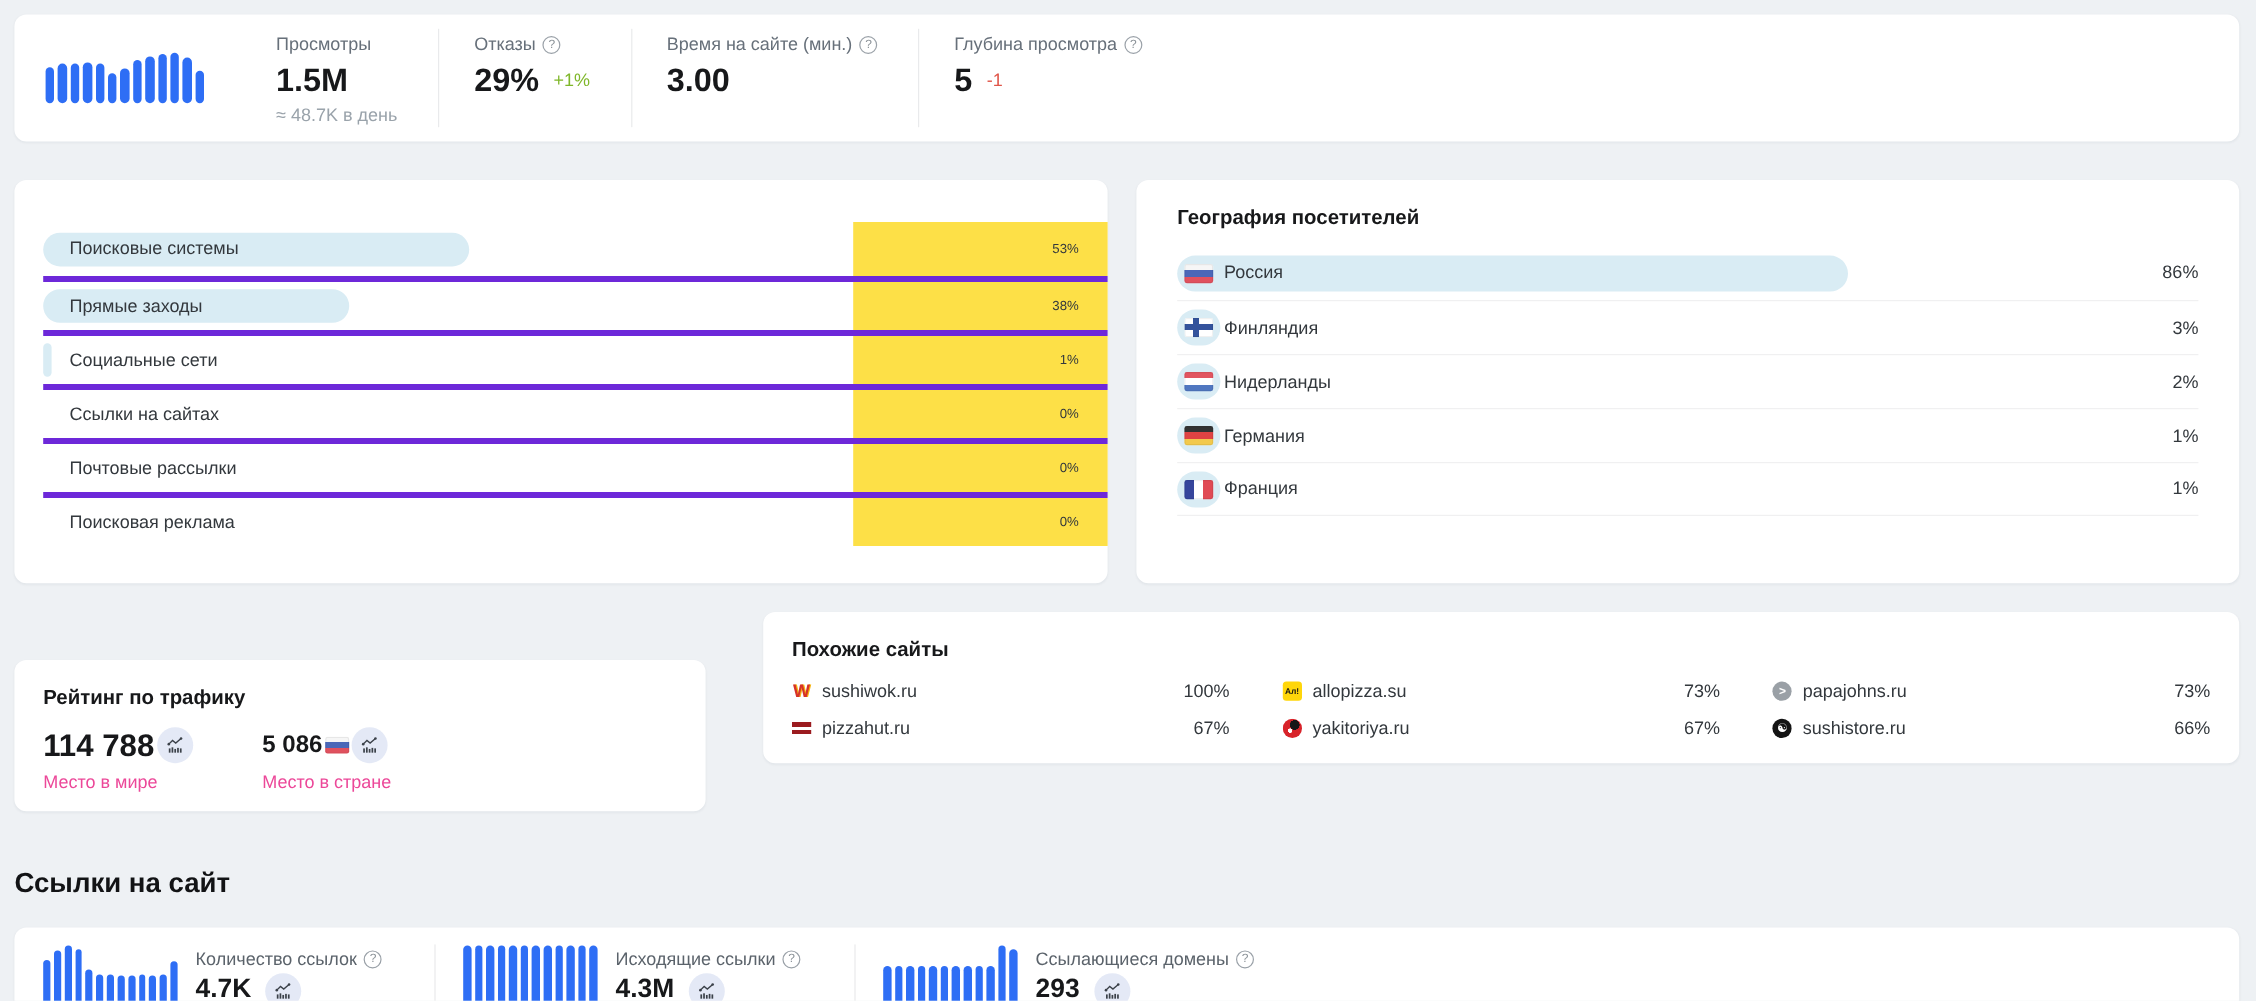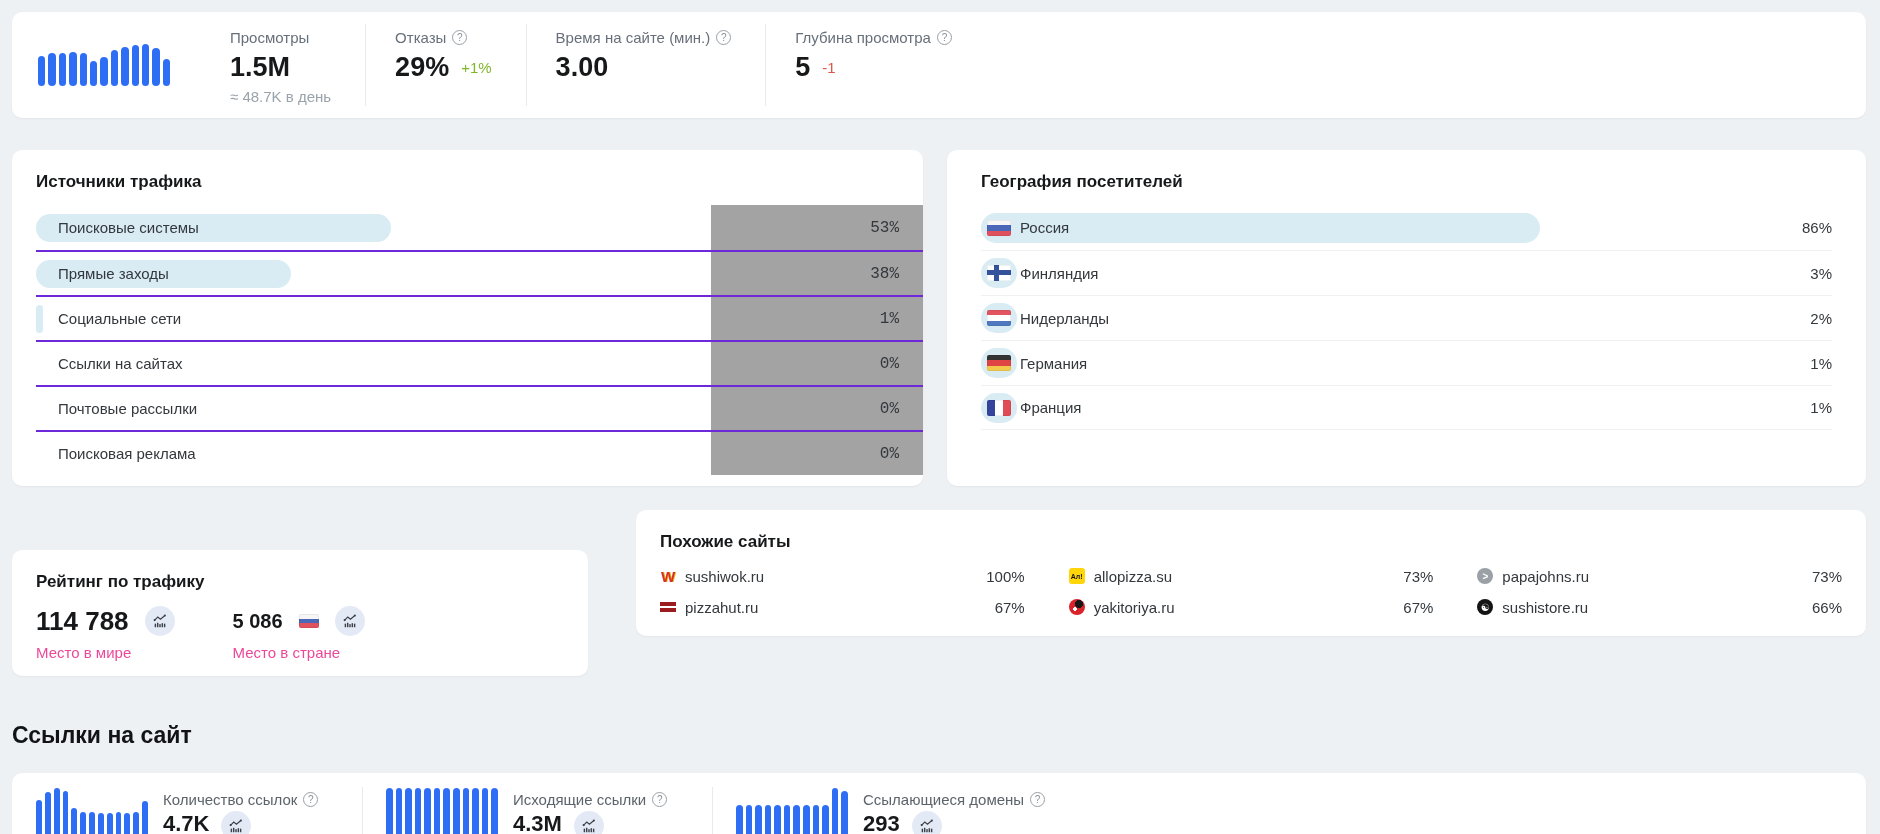--- a/index.html
+++ b/index.html
@@ -44,26 +44,26 @@
     font-weight:400; cursor:pointer; flex:0 0 auto;
   }
 
   
   .row2 { display:flex; gap:24px; margin-top:32px; }
   .card-sources { width:911px; height:336px; padding:22px 0 0 24px; }
   .card-geo { flex:1; height:336px; padding:22px 34px 0; }
   .card-title { font-size:17px; font-weight:700; color:#17181a; }
 
   .src-rows { margin-top:13px; }
-  .srow { height:45px; display:flex; align-items:stretch; border-top:2px solid #6d28d9; }
+  .srow { height:45px; display:flex; align-items:stretch; border-top:5px solid #6d28d9; }
   .srow:first-of-type { border-top:none; }
   .srow-labelarea { flex:1; position:relative; display:flex; align-items:center; }
   .pill { position:absolute; left:0; top:50%; transform:translateY(-50%); height:28px; border-radius:14px; background:#d9ecf4; }
   .srow-label { position:relative; z-index:1; font-size:15px; color:#33383d; padding-left:22px; }
-  .pcell { width:212px; background:#a3a3a3; display:flex; align-items:center; justify-content:flex-end; padding-right:24px; font-size:16px; color:#33383d;font-family:Liberation Mono, monospace; }
+  .pcell { width:212px; background:#fde047; display:flex; align-items:center; justify-content:flex-end; padding-right:24px; font-size:11px; color:#33383d; }
 
   .geo-rows { margin-top:13px; }
   .grow { height:45px; display:flex; align-items:center; position:relative; border-top:1px solid #f0f0f1; }
   .grow:first-of-type { border-top:none; }
   .grow:last-of-type { border-bottom:1px solid #f0f0f1; }
   .grow .pill { height:30px; border-radius:15px; }
   .geo-content { position:relative; z-index:1; display:flex; align-items:center; gap:9px; padding-left:6px; }
   .geo-name { font-size:15px; color:#33383d; }
   .geo-pct { margin-left:auto; font-size:15px; color:#33383d; }
 
@@ -75,21 +75,21 @@
       linear-gradient(to bottom, transparent 0 5px, #34539c 5px 10px, transparent 10px), #fff; }
   .flag-nl { background:linear-gradient(to bottom,#e25560 0 33%,#fff 33% 66%,#5077c0 66% 100%); }
   .flag-de { background:linear-gradient(to bottom,#333 0 33%,#df4343 33% 66%,#f2c94c 66% 100%); }
   .flag-fr { background:linear-gradient(to right,#36459c 0 33%,#fff 33% 66%,#e04b55 66% 100%); }
 
   
   .row3 { display:flex; gap:48px; margin-top:24px; }
   .card-rank { width:576px; height:126px; padding:22px 24px 0;margin-top:40px; }
   .rank-row { display:flex; gap:58px; margin-top:12px; }
   .rank-block { display:flex; flex-direction:column; }
-  .rank-val-row { display:flex; align-items:center; gap:16px; height:34px; }
+  .rank-val-row { display:flex; align-items:center; gap:2px; height:34px; }
   .rank-value-world { font-size:26px; font-weight:700; }
   .rank-value-country { font-size:20px; font-weight:700; }
   .rank-label { font-size:15px; color:#ec4899; margin-top:6px; }
 
   .card-similar { flex:1; height:126px; padding:22px 24px 0; }
   .sim-grid { display:grid; grid-template-columns:1fr 1fr 1fr; column-gap:44px; row-gap:7px; margin-top:12px; }
   .sim-cell { display:flex; align-items:center; gap:9px; height:24px; }
   .sim-domain { font-size:15px; color:#33383d; cursor:pointer; }
   .sim-pct { margin-left:auto; font-size:15px; color:#33383d; }
 
@@ -174,21 +174,20 @@
       </div>
       <div class="metric-value-row">
         <span class="metric-value">5</span>
         <span class="delta neg">-1</span>
       </div>
     </div>
   </div>
 
   <div class="row2">
     <div class="card card-sources">
-      <div class="card-title">Источники трафика</div>
       <div class="src-rows">
 
           <div class="srow">
             <div class="srow-labelarea">
               <span class="pill" style="width: 355.1px;"></span>
               <span class="srow-label">Поисковые системы</span>
             </div>
             <div class="pcell">53%</div>
           </div>
 

